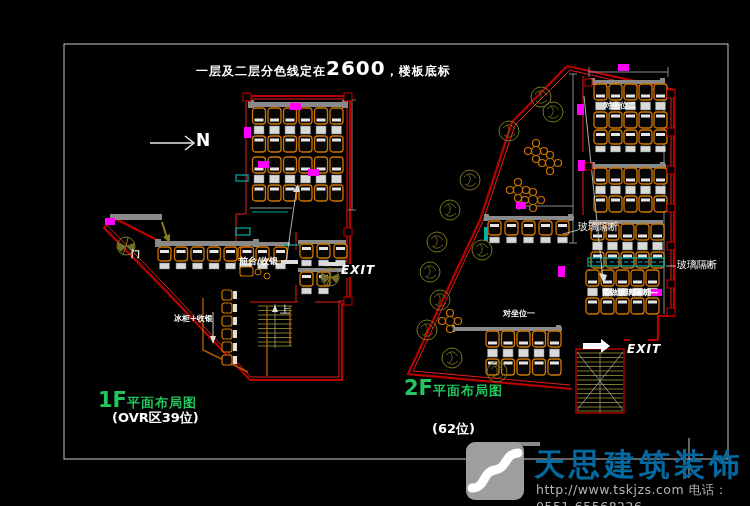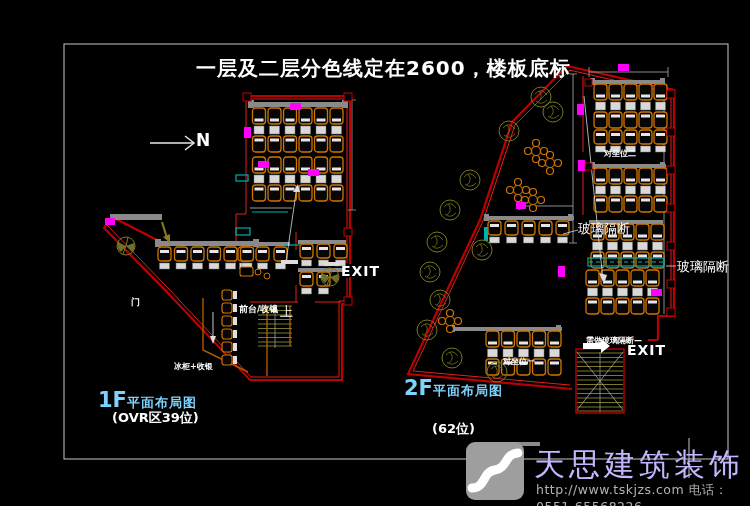--- a/index.html
+++ b/index.html
@@ -1,42 +1,42 @@
 <!DOCTYPE html>
 <html><head>
 <meta charset="utf-8">
 <style>
   html,body{margin:0;padding:0;background:#000;}
   #canvas{position:relative;width:750px;height:506px;background:#000;overflow:hidden;
           font-family:"DejaVu Sans",sans-serif;}
   #geom{position:absolute;left:0;top:0;z-index:1;}
   .txt{position:absolute;color:#fff;white-space:nowrap;z-index:5;line-height:1;}
-  .b{font-weight:bold;margin-top:48px;}
+  .b{font-weight:bold;}
   
   #title{left:196px;top:58px;display:flex;align-items:baseline;font-weight:bold;}
-  #title .cn{font-size:20px;letter-spacing:1px;}
+  #title .cn{font-size:12px;letter-spacing:1px;}
   #title .num{font-size:20px;letter-spacing:1px;}
   
-  .cap{display:flex;align-items:baseline;font-weight:bold;color:#7dd3fc;}
+  .cap{display:flex;align-items:baseline;font-weight:bold;color:#22c55e;}
   .cap .big{font-size:21px;}
   .cap .small{font-size:13px;letter-spacing:1px;}
   .sub{font-size:13px;font-weight:bold;}
   
   .lab8{font-size:8px;}
   .lab9{font-size:9px;}
-  .lab10{font-size:14px;font-weight:bold;letter-spacing:1px;}
-  .lab7{font-size:13px;}
+  .lab10{font-size:12px;font-weight:bold;letter-spacing:1px;font-style:italic;}
+  .lab7{font-size:10px;}
   
   #north-n{left:196px;top:132px;font-size:17px;font-weight:bold;}
   
   #wm{position:absolute;left:458px;top:436px;width:292px;height:70px;z-index:9;}
   #wm-logo{position:absolute;left:8px;top:6px;width:58px;height:58px;background:#9e9e9e;
            border-radius:9px;}
-  #wm-brand{position:absolute;left:76px;top:8px;font-size:31px;font-weight:normal;
-            color:#c4b5fd;letter-spacing:4px;}
+  #wm-brand{position:absolute;left:76px;top:8px;font-size:31px;font-weight:bold;
+            color:#0369a1;letter-spacing:4px;}
   #wm-contact{position:absolute;left:78px;top:46px;font-size:12.5px;color:#b2b2b2;
               letter-spacing:0.5px;}
 </style>
 </head>
 <body>
 
 <div id="canvas">
 
 <svg id="geom" width="750" height="506" viewBox="0 0 750 506">
   <defs>
@@ -413,21 +413,21 @@
 <div class="cap txt" style="left:98px;top:390px;">
   <span class="big">1F</span>
   <span class="small">平面布局图</span>
 </div>
 <div class="txt sub" style="left:112px;top:411px;">(OVR区39位)</div>
 
 <div class="txt lab8 b" style="left:604px;top:102px;">对坐位二</div>
 <div class="txt lab8 b" style="left:503px;top:310px;">对坐位一</div>
 <div class="txt lab7" style="left:578px;top:222px;">玻璃隔断</div>
 <div class="txt lab7" style="left:677px;top:260px;">玻璃隔断</div>
-<div class="txt lab8 b" style="left:586px;top:289px;">需做玻璃隔断—</div>
+<div class="txt lab8 b" style="left:602px;top:289px;">需做玻璃隔断—</div>
 <div class="txt lab10" style="left:627px;top:343px;">EXIT</div>
 
 <div class="cap txt" style="left:404px;top:378px;">
   <span class="big">2F</span>
   <span class="small">平面布局图</span>
 </div>
 <div class="txt sub" style="left:421px;top:422px;margin-left:11px;">(62位)</div>
 
 <div id="wm">
   <div id="wm-logo">

